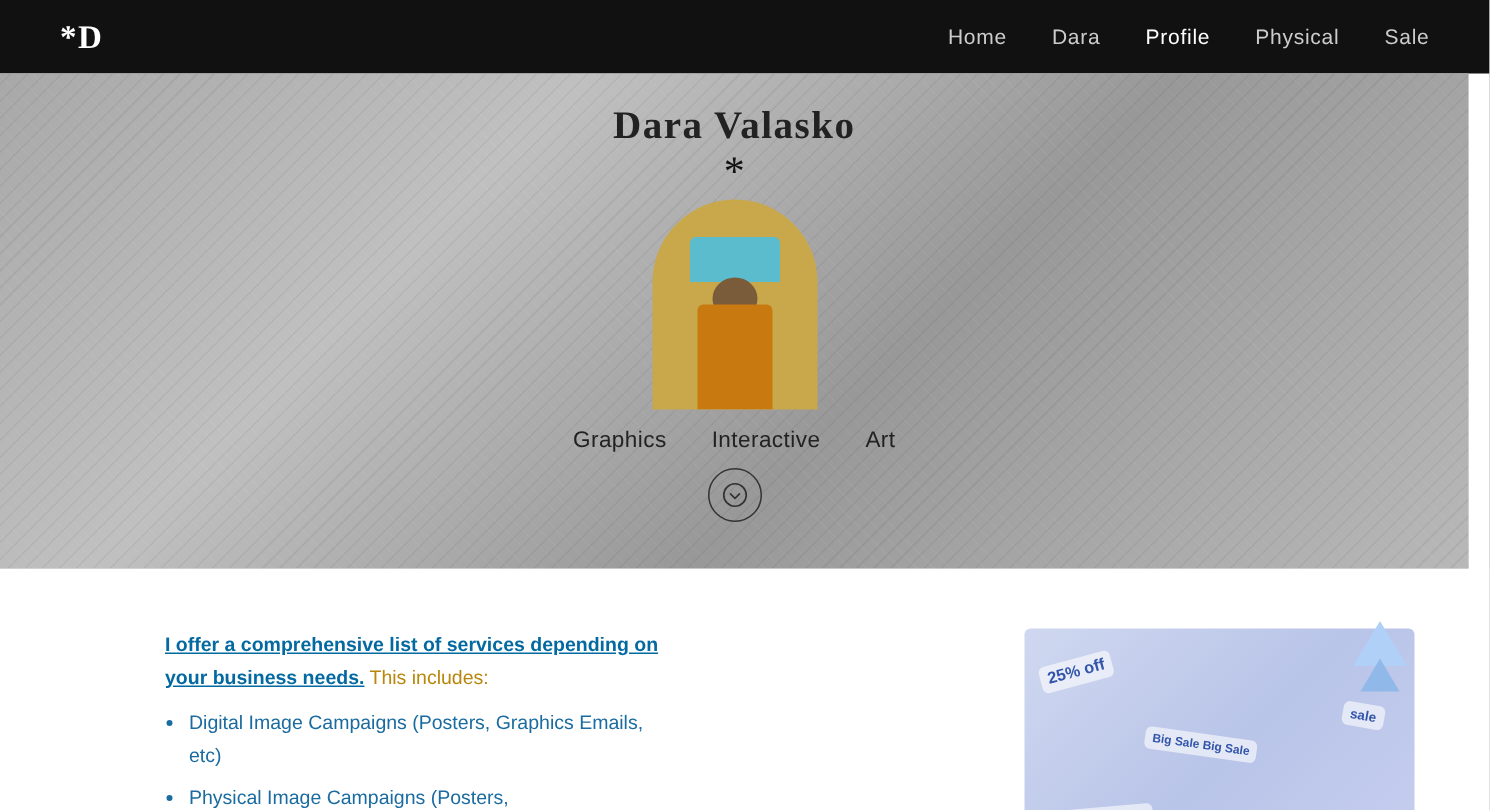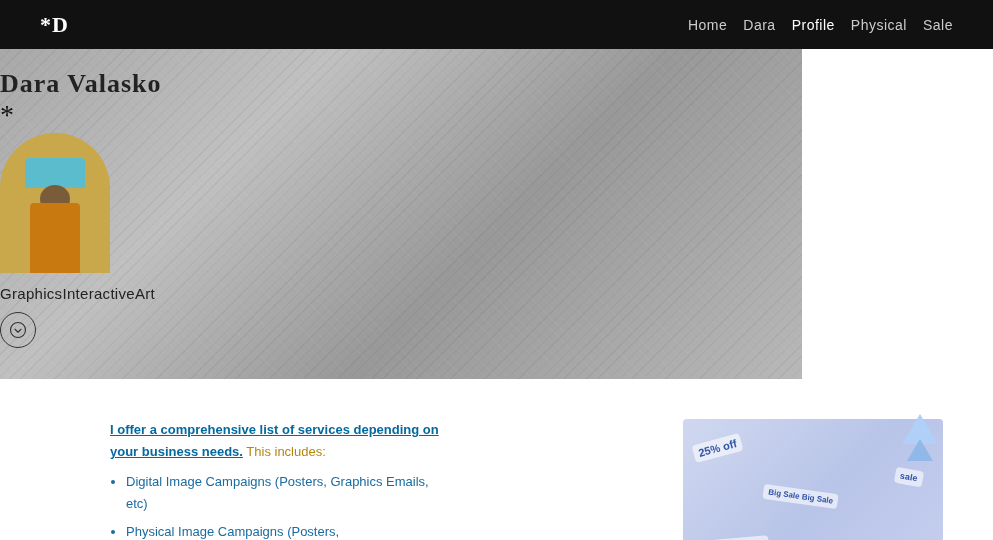--- a/index.html
+++ b/index.html
@@ -15,44 +15,45 @@
       height: 49px;
     }
     .navbar-logo {
       color: #fff;
       font-size: 22px;
       font-weight: bold;
       letter-spacing: 1px;
     }
     .navbar-nav {
       display: flex;
-      gap: 16px;
+      gap: 30px;
       list-style: none;
     }
     .navbar-nav li a {
       color: #ccc;
       text-decoration: none;
       font-size: 14px;
       font-family: Arial, sans-serif;
       letter-spacing: 0.5px;
     }
     .navbar-nav li a.active {
       color: #fff;
       font-weight: normal;
     }
 
     
     .hero {
       position: relative;
-      width: 802px;
+      width: 979px;
       height: 330px;
       background: #b0b0b0;
       overflow: hidden;
       display: flex;
       flex-direction: column;
+      align-items: center;
     }
     
     .hero::before {
       content: '';
       position: absolute;
       inset: 0;
       background:
         repeating-linear-gradient(45deg, rgba(255,255,255,0.03) 0px, rgba(255,255,255,0.03) 1px, transparent 1px, transparent 8px),
         repeating-linear-gradient(-45deg, rgba(0,0,0,0.05) 0px, rgba(0,0,0,0.05) 1px, transparent 1px, transparent 8px),
         linear-gradient(135deg, #a8a8a8 0%, #c0c0c0 30%, #989898 60%, #b8b8b8 100%);
@@ -138,20 +139,21 @@
       bottom: 0;
       left: 50%;
       transform: translateX(-50%);
     }
 
     
     .hero-cats {
       position: relative;
       z-index: 2;
       display: flex;
+      gap: 30px;
       margin-top: 12px;
     }
     .hero-cats span {
       font-size: 15px;
       font-family: Arial, sans-serif;
       color: #222;
       letter-spacing: 0.3px;
     }
     
     .scroll-down {

